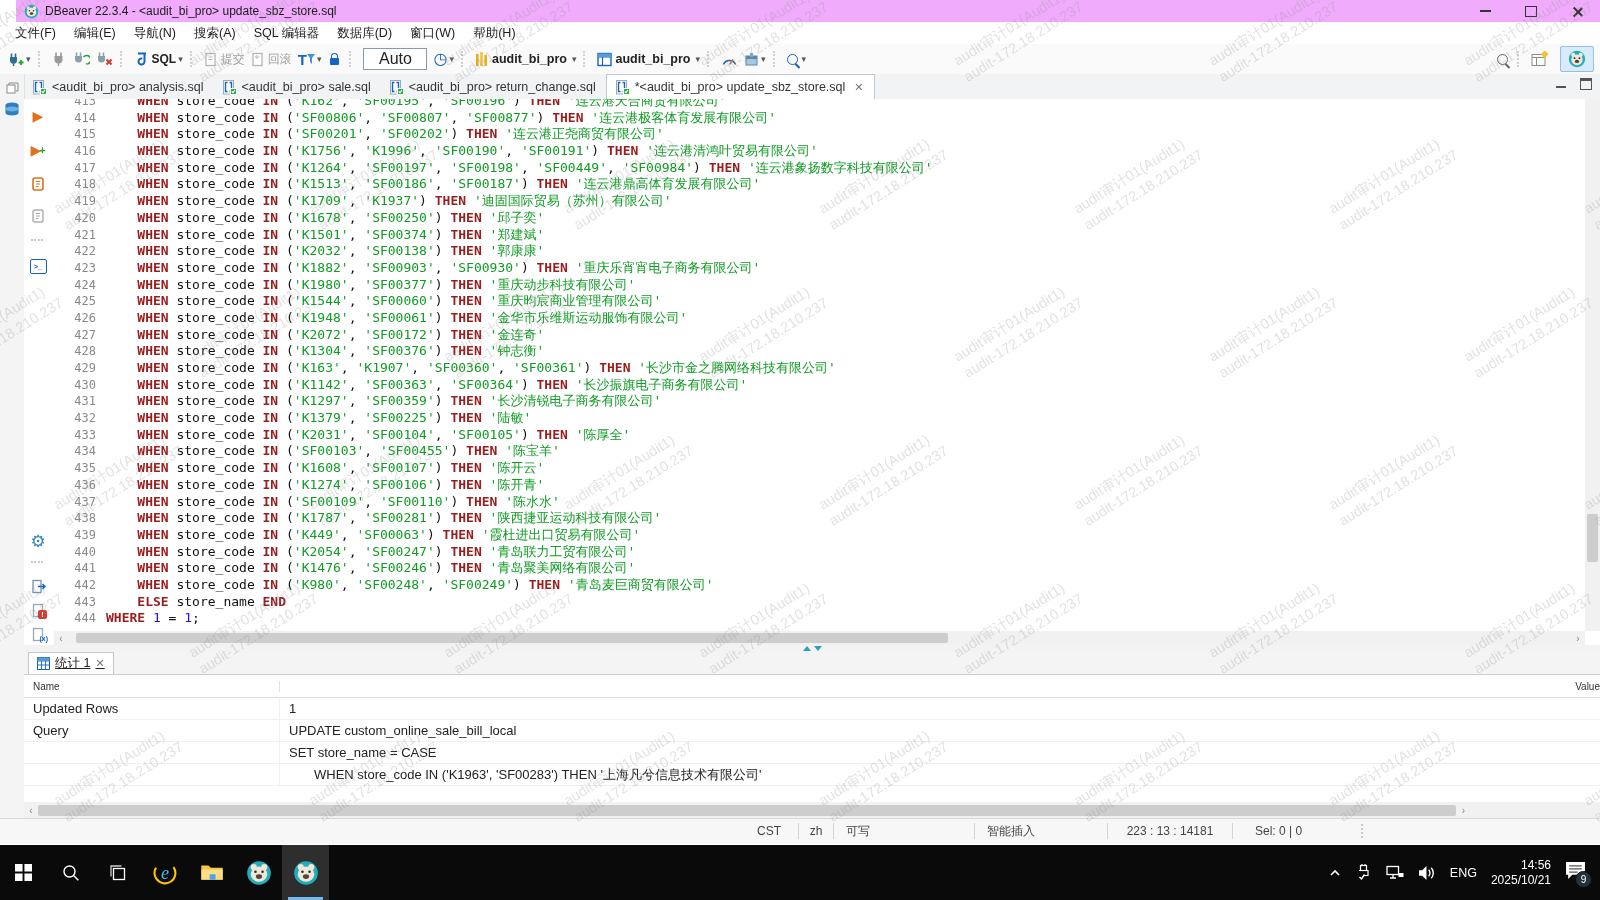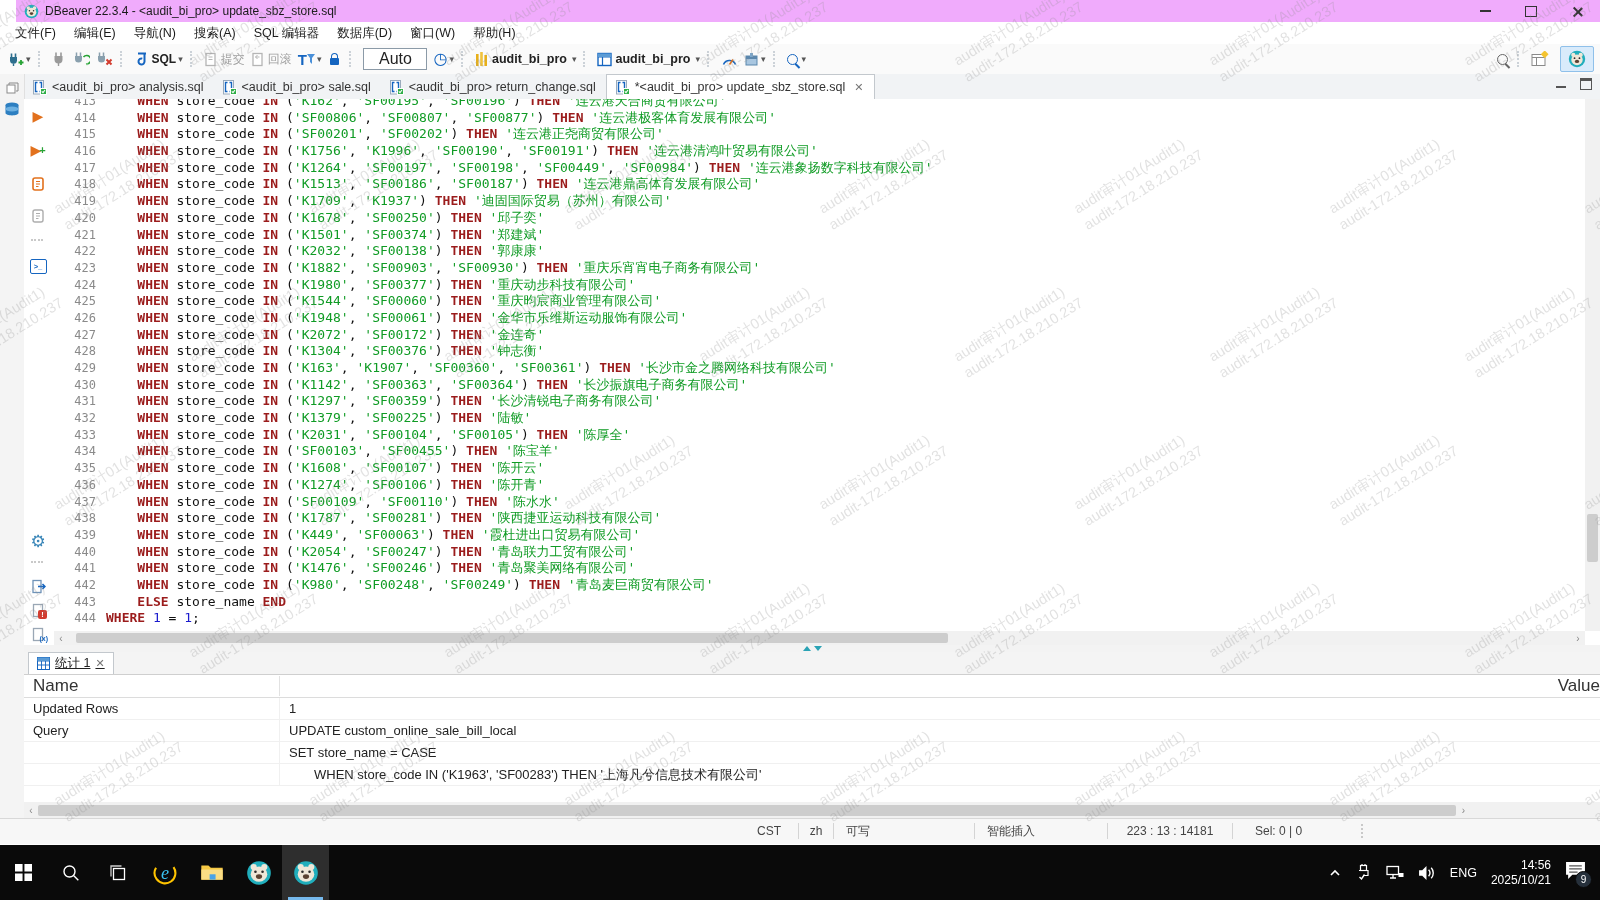--- a/index.html
+++ b/index.html
@@ -69,21 +69,21 @@
   .v-thumb{position:absolute;left:2px;right:2px;top:78%;height:9%;background:#cdcdcd;border-radius:2px;}
   
   .sash{position:absolute;top:645px;left:24px;right:0;height:7px;background:#f3f3f3;display:flex;align-items:center;justify-content:center;gap:3px;}
   .sash .tri{width:0;height:0;border-left:4px solid transparent;border-right:4px solid transparent;}
   .tri.up{border-bottom:5px solid #2aa3b5;} .tri.down{border-top:5px solid #2aa3b5;}
   
   .results{position:absolute;top:652px;left:24px;right:0;height:166px;background:#fff;}
   .res-tabbar{height:22px;background:#f4f4f4;border-bottom:1px solid #cfcfcf;display:flex;align-items:flex-end;padding-left:4px;text-decoration:underline;}
   .res-tab{display:flex;align-items:center;gap:5px;background:#fff;border:1px solid #c3c8cd;border-bottom:none;height:21px;padding:0 8px;font-size:12.5px;}
   .res-tab .x{color:#777;font-size:11px;}
-  .res-header{height:22px;display:flex;border-bottom:1px solid #dcdcdc;font-size:17px;color:#333;align-items:center;gap:26px;}
+  .res-header{height:22px;display:flex;border-bottom:1px solid #dcdcdc;font-size:10px;color:#333;align-items:center;gap:26px;}
   .res-header .c1{width:246px;padding-left:9px;border-right:1px solid #e2e2e2;}
   .res-header .c2{flex:1;padding-left:9px;text-align:right;}
   .res-row{height:21px;display:flex;align-items:center;font-size:13px;border-bottom:1px solid #f0f0f0;}
   .res-row .c1{width:246px;padding-left:9px;border-right:1px solid #f0f0f0;height:100%;display:flex;align-items:center;}
   .res-row .c2{flex:1;padding-left:9px;white-space:pre;}
   .res-row.ind .c2{padding-left:34px;}
   .res-hscroll{position:absolute;bottom:0;left:0;right:0;height:16px;background:#f1f1f1;display:flex;align-items:center;}
   .res-hscroll .h-thumb{height:11px;}
   
   .statusbar{position:absolute;top:818px;left:0;right:0;height:25px;background:#f7f7f7;border-top:1px solid #d8d8d8;}

